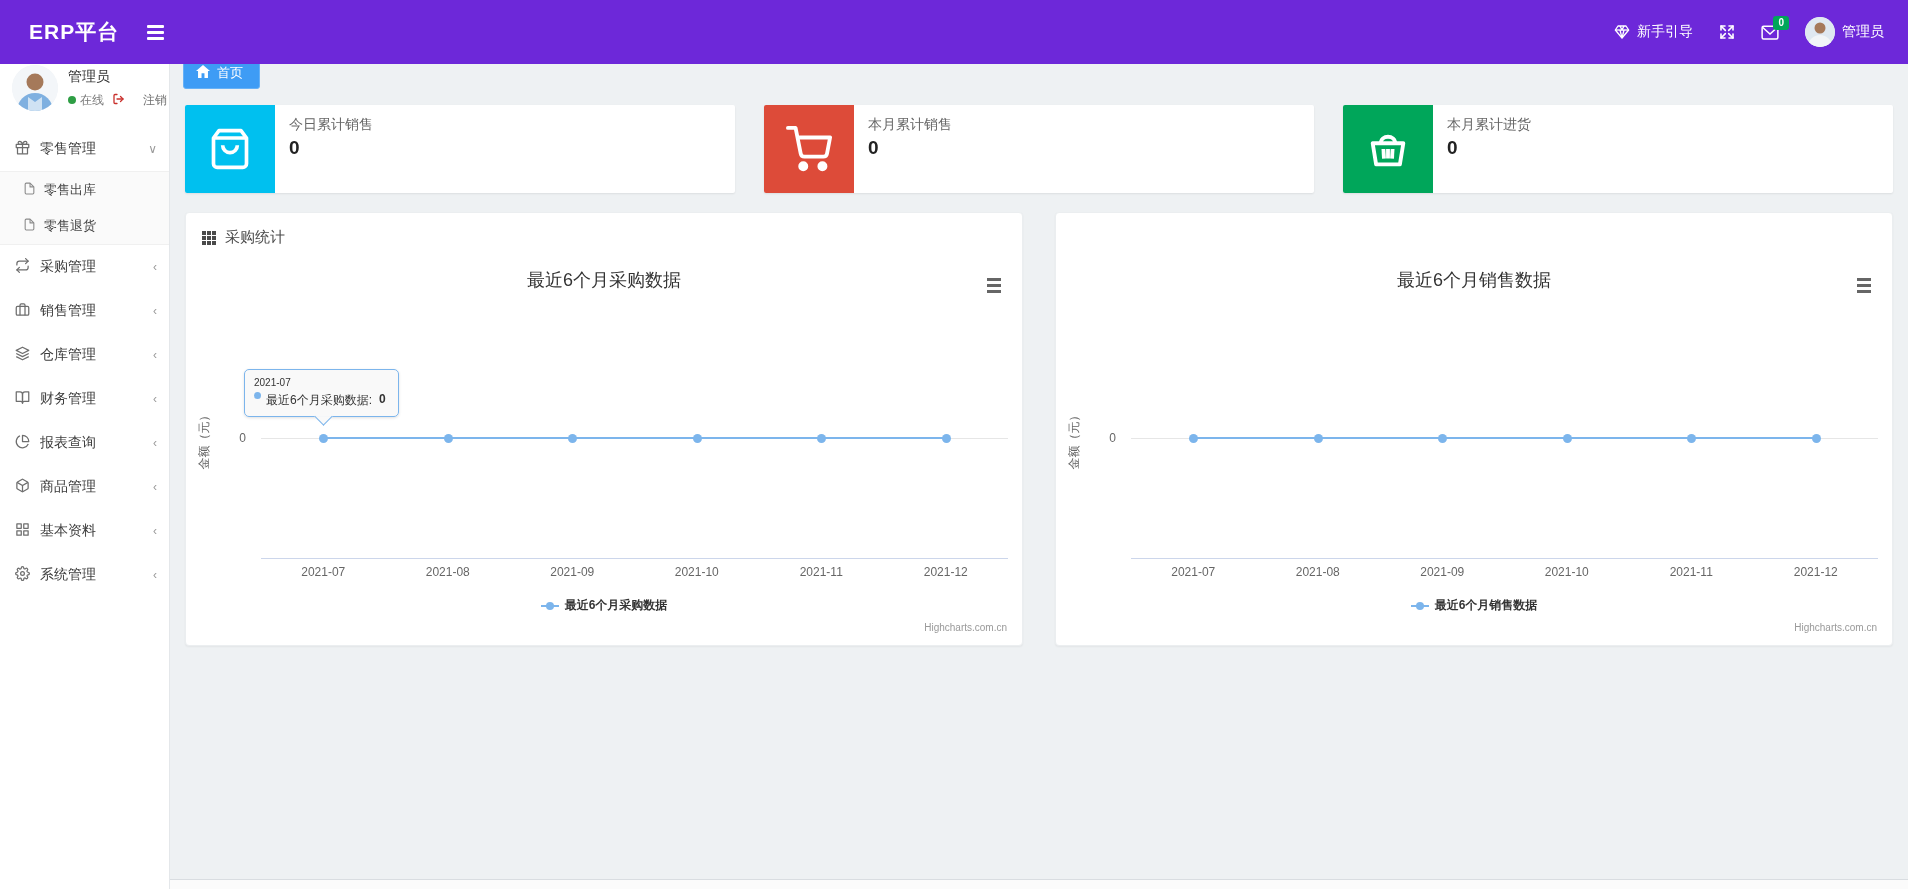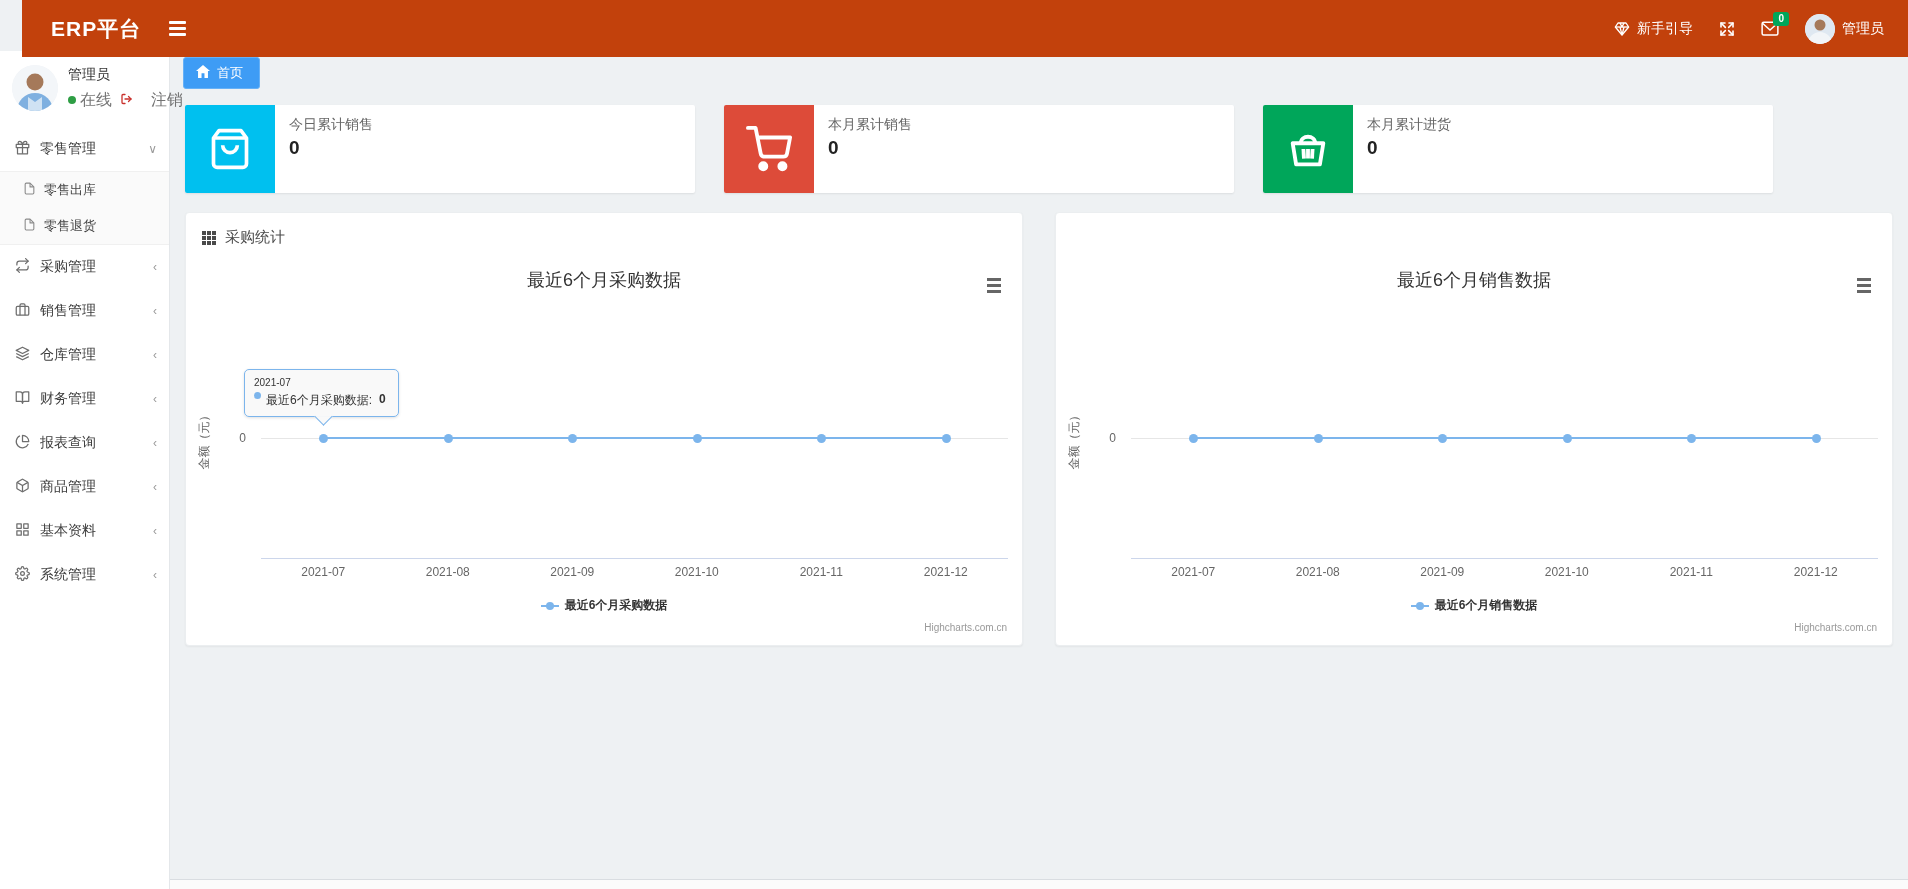--- a/index.html
+++ b/index.html
@@ -1,52 +1,52 @@
 <!DOCTYPE html>
 <html><head>
 <meta charset="utf-8">
 <style>
   * { margin:0; padding:0; box-sizing:border-box; }
   html,body { width:1908px; height:889px; font-family:"Liberation Sans", sans-serif; background:#eef1f3; overflow:hidden; }
   .app { position:relative; width:1908px; height:889px; }
 
   
-  .navbar { position:absolute; top:0; left:0; right:0; height:57px; background:#c2410c; color:#fff; display:flex; align-items:center; z-index:30;margin-left:22px; }
+  .navbar { position:absolute; top:0; left:0; right:0; height:64px; background:#6d28d9; color:#fff; display:flex; align-items:center; z-index:30; }
   .brand { font-size:21px; font-weight:bold; padding:0 0 0 29px; letter-spacing:1px; cursor:pointer; }
   .nav-toggle { margin-left:22px; cursor:pointer; display:flex; flex-direction:column; gap:3px; padding:6px; }
   .nav-toggle i { display:block; width:17px; height:3px; background:#fff; border-radius:1px; }
   .nav-right { margin-left:auto; display:flex; align-items:center; gap:26px; padding-right:24px; }
   .nav-item { display:flex; align-items:center; gap:7px; font-size:14px; color:#fff; cursor:pointer; text-decoration:none; }
   .nav-item svg { display:block; }
   .mail-wrap { position:relative; }
   .badge { position:absolute; top:-9px; right:-10px; background:#00a65a; color:#fff; font-size:10px; line-height:10px; padding:2px 5px; border-radius:3px; font-weight:bold; }
   .avatar-sm { width:30px; height:30px; border-radius:50%; overflow:hidden; background:#e9eef4; display:block; }
 
   
   .sidebar { position:absolute; top:51px; left:0; width:170px; bottom:0; background:#fff; border-right:1px solid #e4e7ea; z-index:20; }
   .profile { display:flex; align-items:center; gap:10px; padding:14px 12px 16px 12px; }
   .avatar-lg { width:46px; height:46px; border-radius:50%; overflow:hidden; background:#f0f3f6; flex:0 0 46px; }
   .profile-name { font-size:14px; color:#333; margin-bottom:6px; }
-  .profile-sub { font-size:16px; color:#777; display:flex; align-items:center; gap:4px; white-space:nowrap; }
+  .profile-sub { font-size:12px; color:#777; display:flex; align-items:center; gap:4px; white-space:nowrap; }
   .status-dot { width:8px; height:8px; border-radius:50%; background:#2e9e44; display:inline-block; }
   .logout { display:inline-flex; align-items:center; gap:18px; color:#737373; cursor:pointer; margin-left:4px; }
   .menu { list-style:none; }
   .menu-item { display:flex; align-items:center; gap:10px; padding:13px 12px 13px 15px; font-size:14px; color:#3c3c3c; cursor:pointer; }
   .menu-item .chev { margin-left:auto; color:#9a9a9a; font-size:12px; }
   .menu-item svg { stroke:#6e6e6e; }
   .submenu { list-style:none; background:#fafafa; border-top:1px solid #f0f0f0; border-bottom:1px solid #f0f0f0; }
   .submenu-item { display:flex; align-items:center; gap:8px; padding:9px 12px 9px 23px; font-size:13px; color:#444; cursor:pointer; }
   .submenu-item svg { stroke:#8a8a8a; }
 
   
   .content { position:absolute; top:51px; left:170px; right:0; bottom:0; background:#eef1f3; }
   .tab-home { position:absolute; left:13px; top:6px; height:32px; background:#3e9cf5; color:#fff; display:flex; align-items:center; gap:7px; padding:0 16px 0 12px; font-size:13px; border-radius:3px; border:1px solid #66b1f7; cursor:pointer; }
 
   
-  .cards { position:absolute; left:15px; top:54px; width:1588px; display:flex; gap:29px; }
+  .cards { position:absolute; left:15px; top:54px; width:1708px; display:flex; gap:29px; }
   .card { flex:1; height:88px; background:#fff; border-radius:2px; box-shadow:0 1px 2px rgba(0,0,0,0.08); display:flex; overflow:hidden; }
   .card-icon { width:90px; height:88px; display:flex; align-items:center; justify-content:center; flex:0 0 90px; }
   .c-aqua { background:#00c0ef; } .c-red { background:#dd4b39; } .c-green { background:#00a65a; } .c-yellow { background:#f39c12; }
   .card-body { padding:11px 14px; }
   .card-title { font-size:14px; color:#666; margin-bottom:3px; }
   .card-value { font-size:19px; font-weight:bold; color:#222; }
 
   
   .panels { position:absolute; left:15px; top:161px; width:1708px; display:flex; gap:32px; }
   .panel { flex:1; height:434px; background:#fff; border-radius:4px; border:1px solid #ebeef0; box-shadow:0 1px 2px rgba(0,0,0,0.05); position:relative; }

